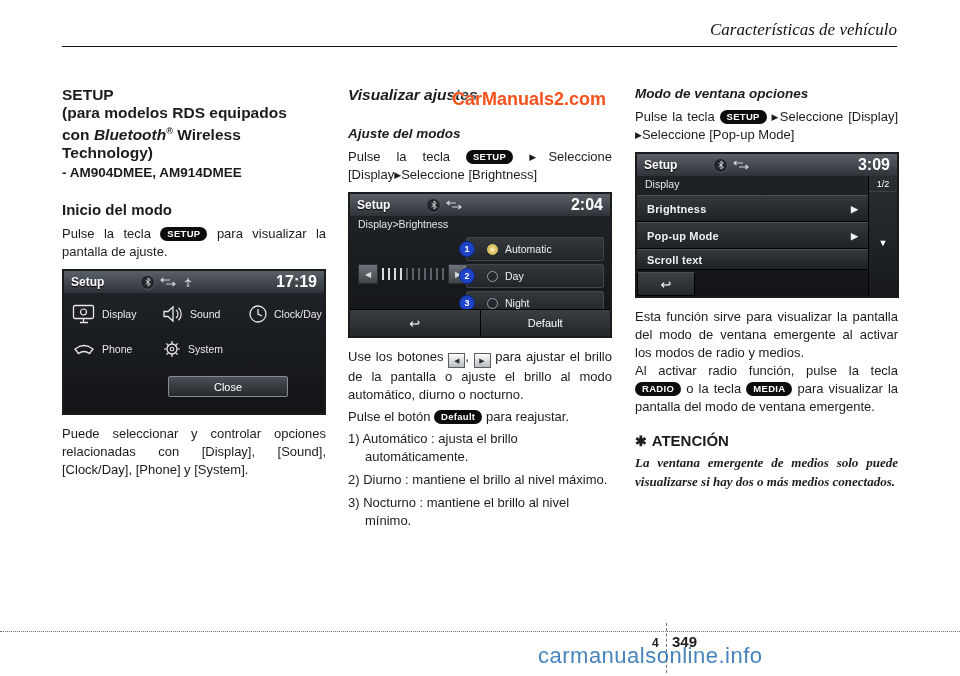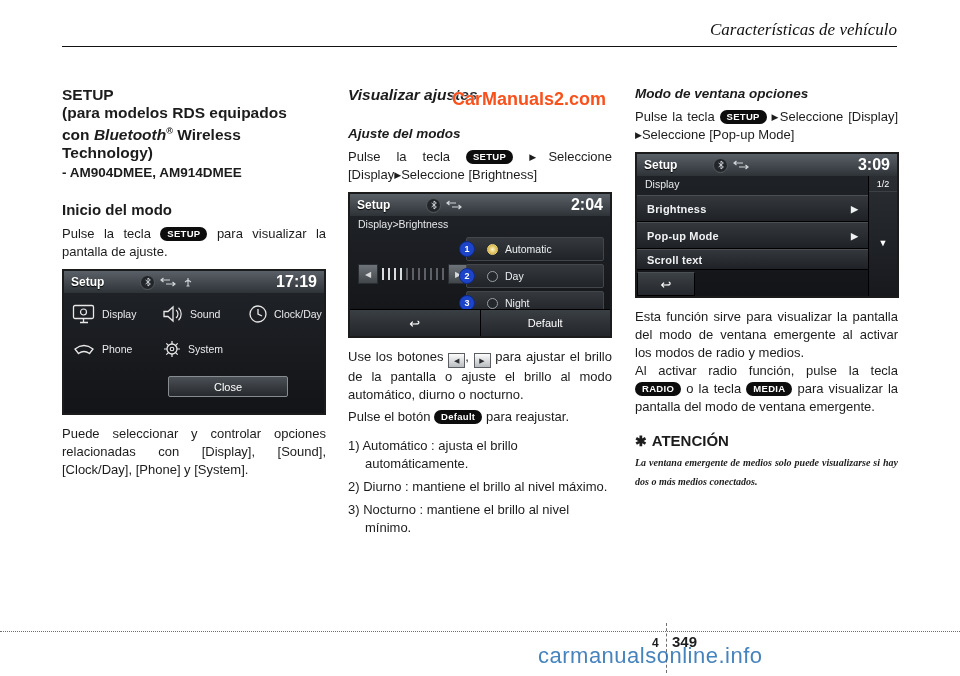--- a/index.html
+++ b/index.html
@@ -30,21 +30,21 @@
        line-height:12px;padding:1px 7px;border-radius:8px;vertical-align:1px;letter-spacing:.3px;}
   .tri{font-size:9px;vertical-align:1px;}
   .mini-btn{display:inline-block;width:15px;height:13px;line-height:13px;text-align:center;
             background:linear-gradient(#fdfdfd,#b9bcc0);border:1px solid #5a5e62;font-size:7px;
             vertical-align:-2px;color:#2c2f33;}
 
   
   .att-head{margin:16px 0 5px;font-size:15px;font-weight:700;}
   .att-star{font-size:14px;margin-right:5px;}
   .att-body{font-family:"Liberation Serif",serif;font-style:italic;font-weight:700;
-            font-size:10px;line-height:18.5px;text-align:justify;margin:0;}
+            font-size:13px;line-height:18.5px;text-align:justify;margin:0;}
 
   
   .wm-top{position:absolute;left:452px;top:89px;font-size:18px;font-weight:700;color:#f9511c;
           text-shadow:0 0 2px #fff,0 0 1px #fff;}
   .wm-bottom{position:absolute;left:538px;top:643px;font-size:22px;letter-spacing:.5px;
              color:rgba(38,109,178,.85);}
   .foot-dots{position:absolute;left:0;right:0;top:631px;border-top:1px dotted #6f6f6f;}
   .foot-vdash{position:absolute;left:666px;top:623px;height:50px;border-left:1px dashed #6f6f6f;}
   .foot-sec{position:absolute;left:652px;top:636px;font-size:12px;font-weight:700;}
   .foot-page{position:absolute;left:672px;top:633px;font-size:15px;font-weight:700;}
@@ -255,21 +255,21 @@
         <span class="cell">Default</span>
       </div>
     </div>
 
     <p class="body">
       <span>Use los botones </span><span class="mini-btn">◀</span><span>, </span><span class="mini-btn">▶</span><span> para ajustar el brillo de la pantalla o ajuste el brillo al modo automático, diurno o nocturno.</span>
     </p>
     <p class="body mt4">
       <span>Pulse el botón </span><span class="key">Default</span><span> para reajustar.</span>
     </p>
-    <div style="margin-top:11px;">
+    <div style="margin-top:4px;">
       <p class="li">1) Automático : ajusta el brillo automáticamente.</p>
       <p class="li">2) Diurno : mantiene el brillo al nivel máximo.</p>
       <p class="li">3) Nocturno : mantiene el brillo al nivel mínimo.</p>
     </div>
   </div>
 
   <div class="col" id="col3">
     <h2 class="h-ital" style="margin-top:0;">Modo de ventana opciones</h2>
     <p class="body">
       <span>Pulse la tecla </span><span class="key">SETUP</span> <span class="tri">▶</span><span>Seleccione [Display] </span><span class="tri">▶</span><span>Seleccione [Pop-up Mode]</span>

